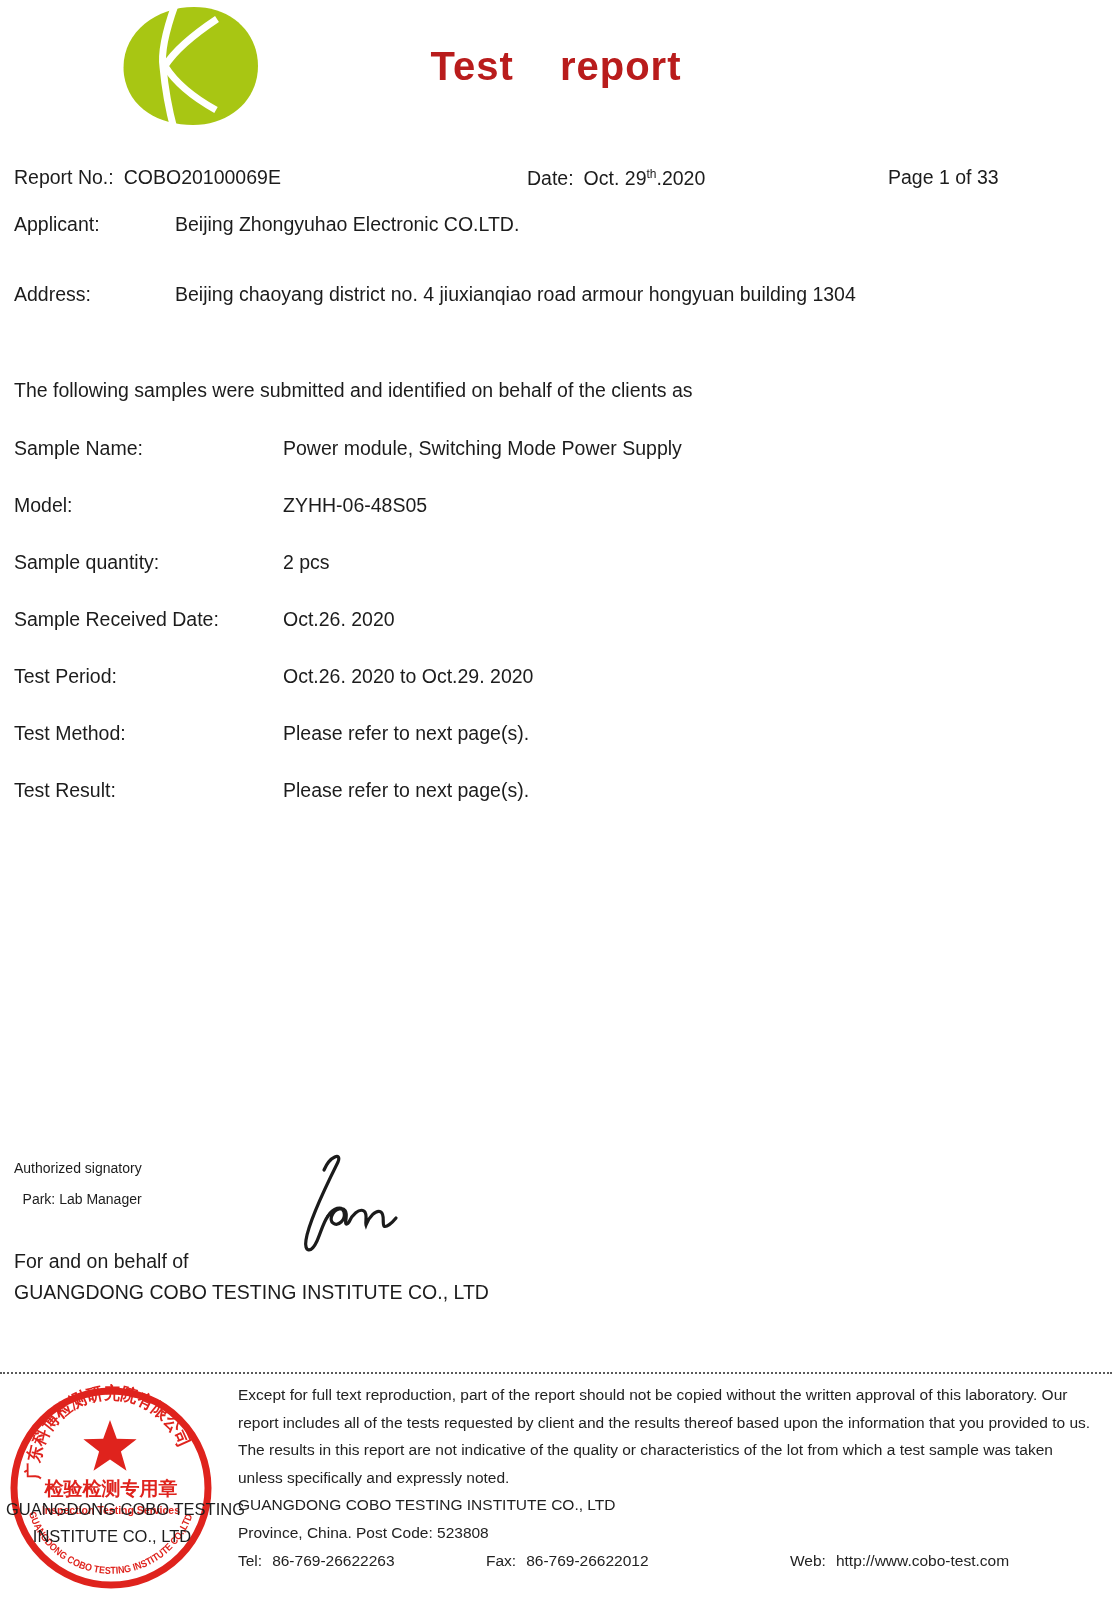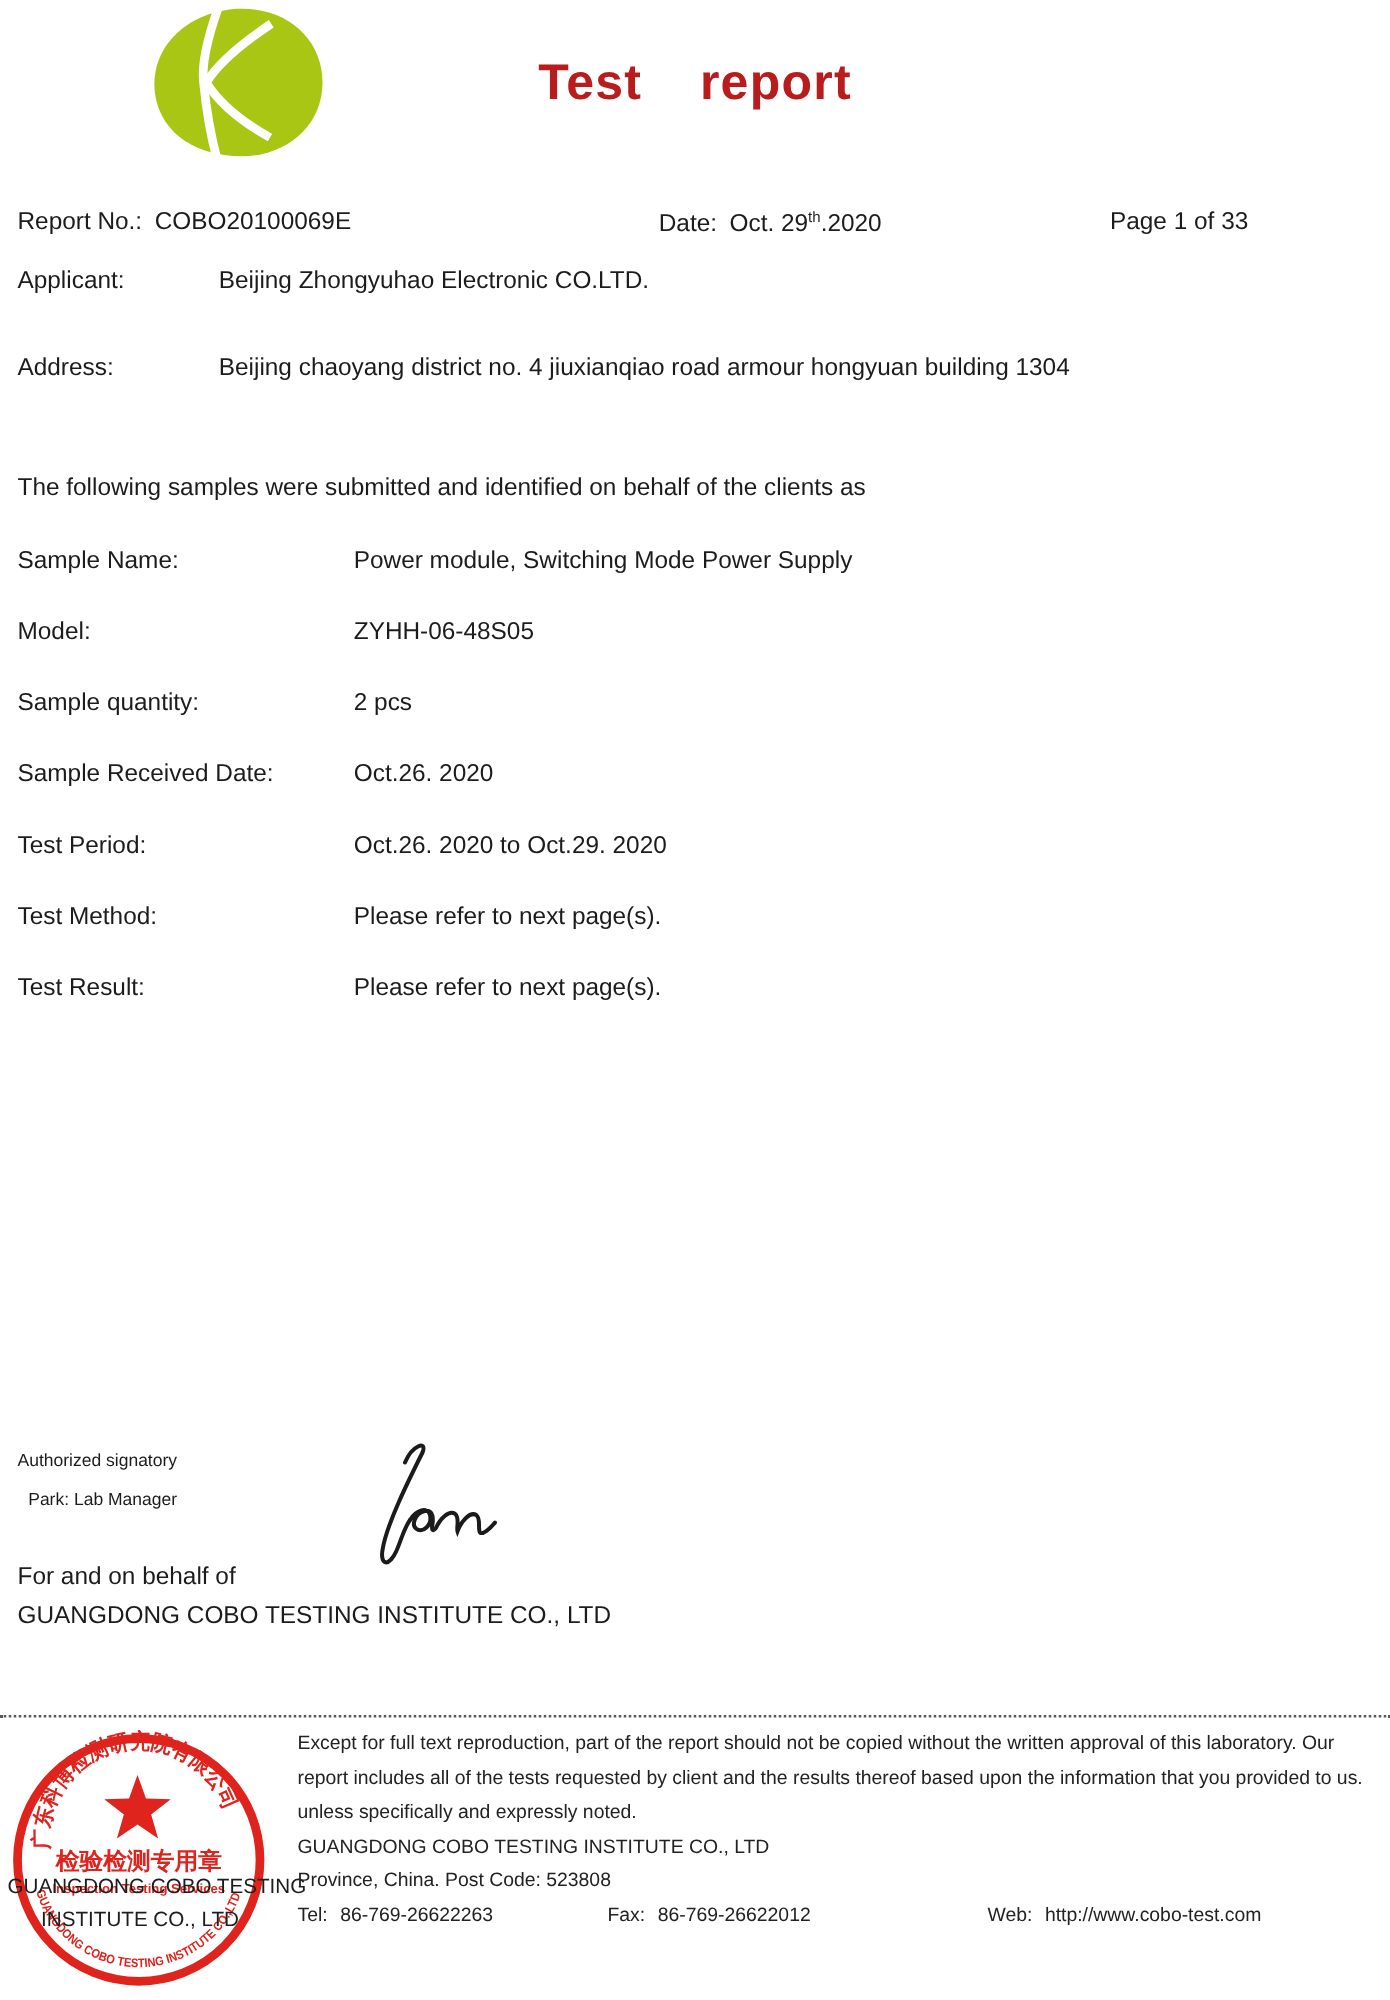--- a/index.html
+++ b/index.html
@@ -153,20 +153,21 @@
   </svg>
 
   <div class="abs stamp-overlay">
     <div>GUANGDONG COBO TESTING</div>
     <div>INSTITUTE CO., LTD</div>
   </div>
 
   <div class="abs footer">
     <div>Except for full text reproduction, part of the report should not be copied without the written approval of this laboratory. Our</div>
     <div>report includes all of the tests requested by client and the results thereof based upon the information that you provided to us.</div>
+    <div>The results in this report are not indicative of the quality or characteristics of the lot from which a test sample was taken</div>
     <div>unless specifically and expressly noted.</div>
     <div>GUANGDONG COBO TESTING INSTITUTE CO., LTD</div>
     <div>Province, China. Post Code: 523808</div>
     <div class="telrow">
       <span class="seg-tel"><span class="lblgap">Tel:</span><span>86-769-26622263</span></span>
       <span class="seg-fax"><span class="lblgap">Fax:</span><span>86-769-26622012</span></span>
       <span class="seg-web"><span class="lblgap">Web:</span><span>http://www.cobo-test.com</span></span>
     </div>
   </div>
 

